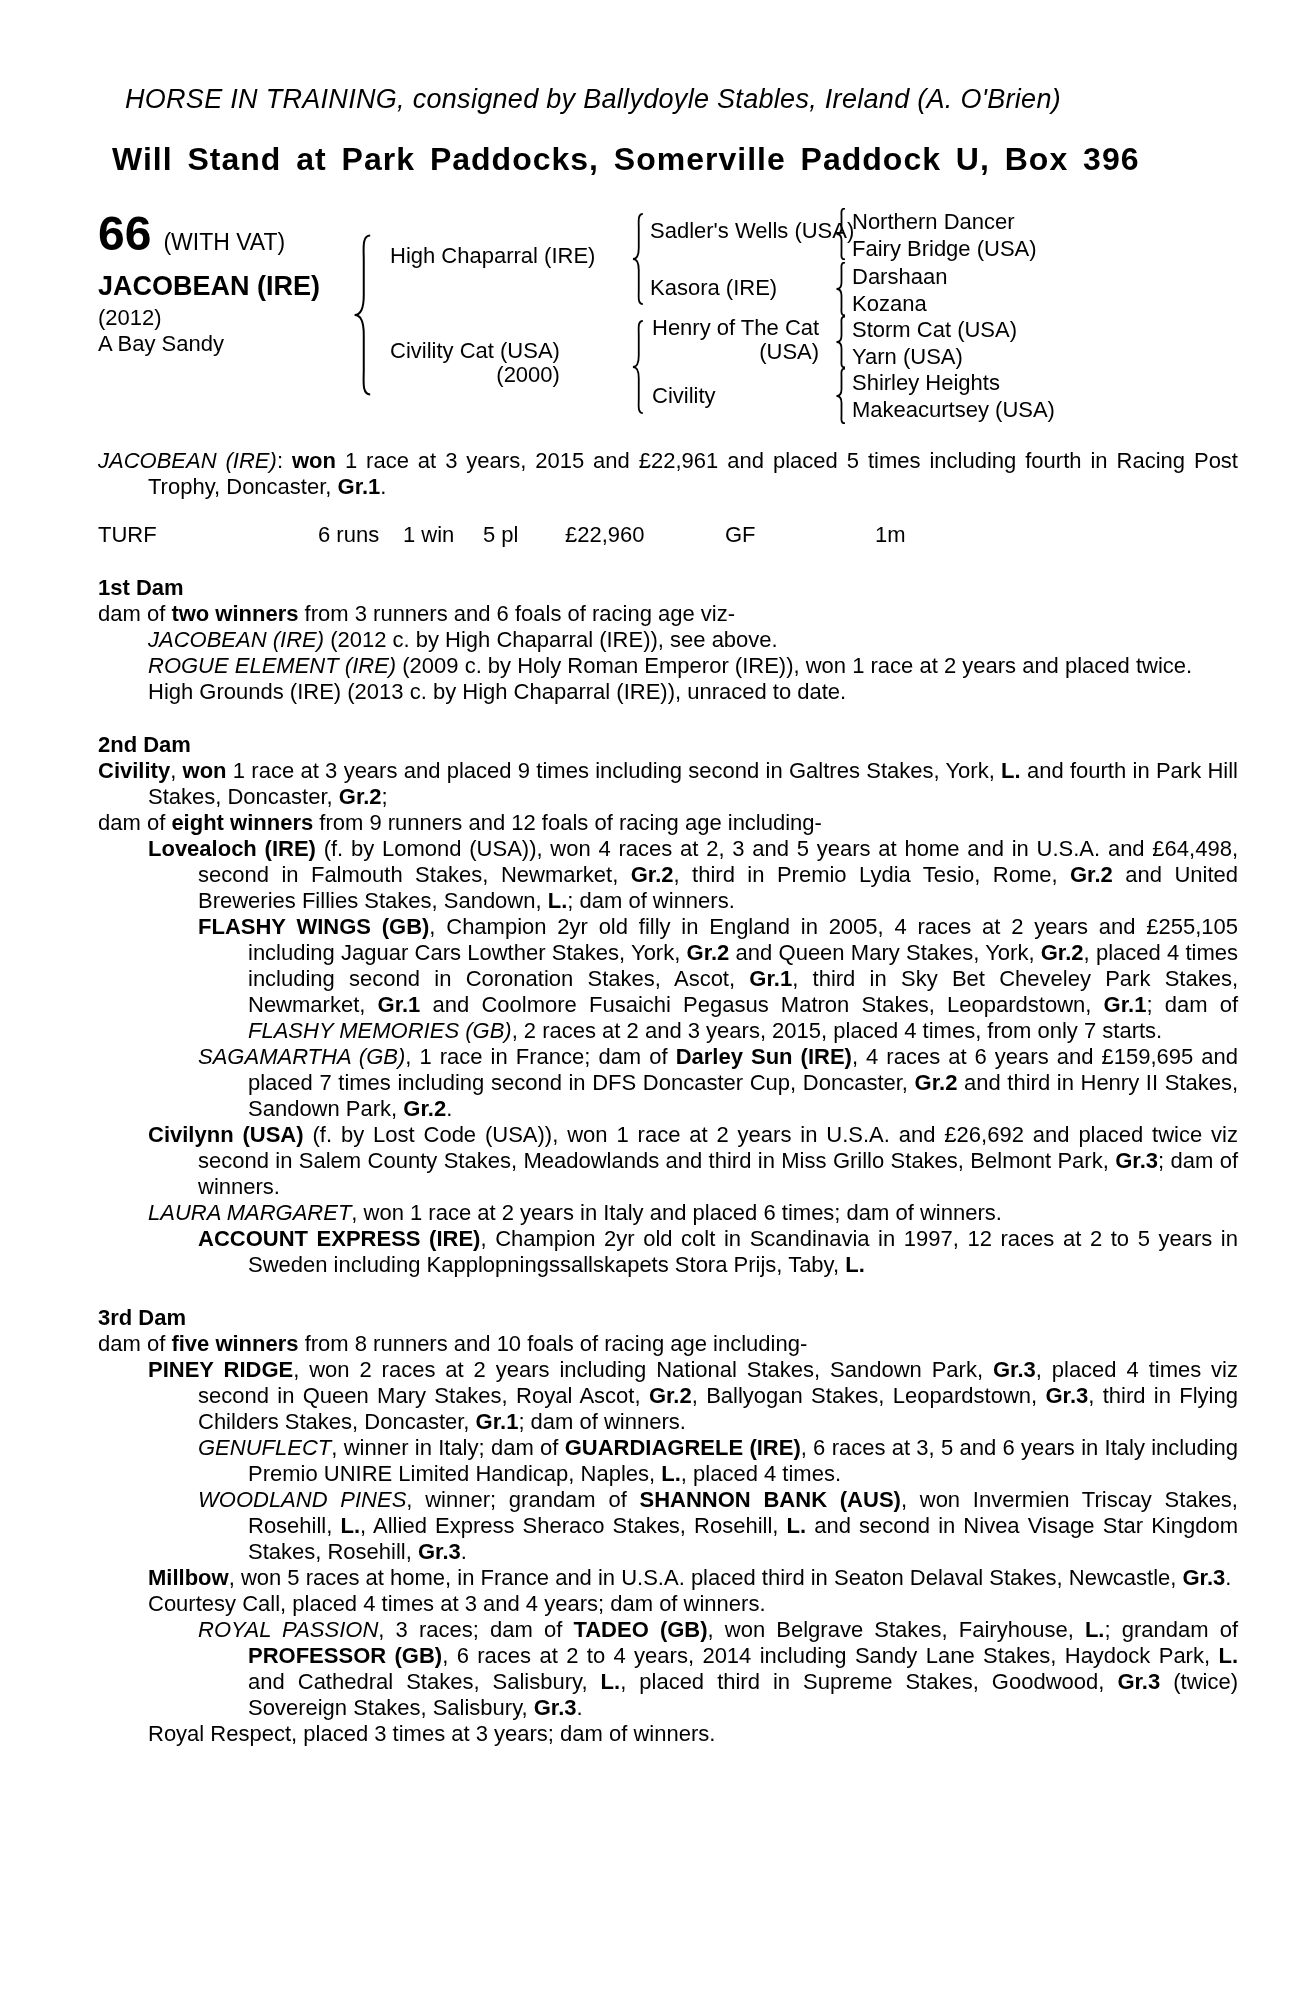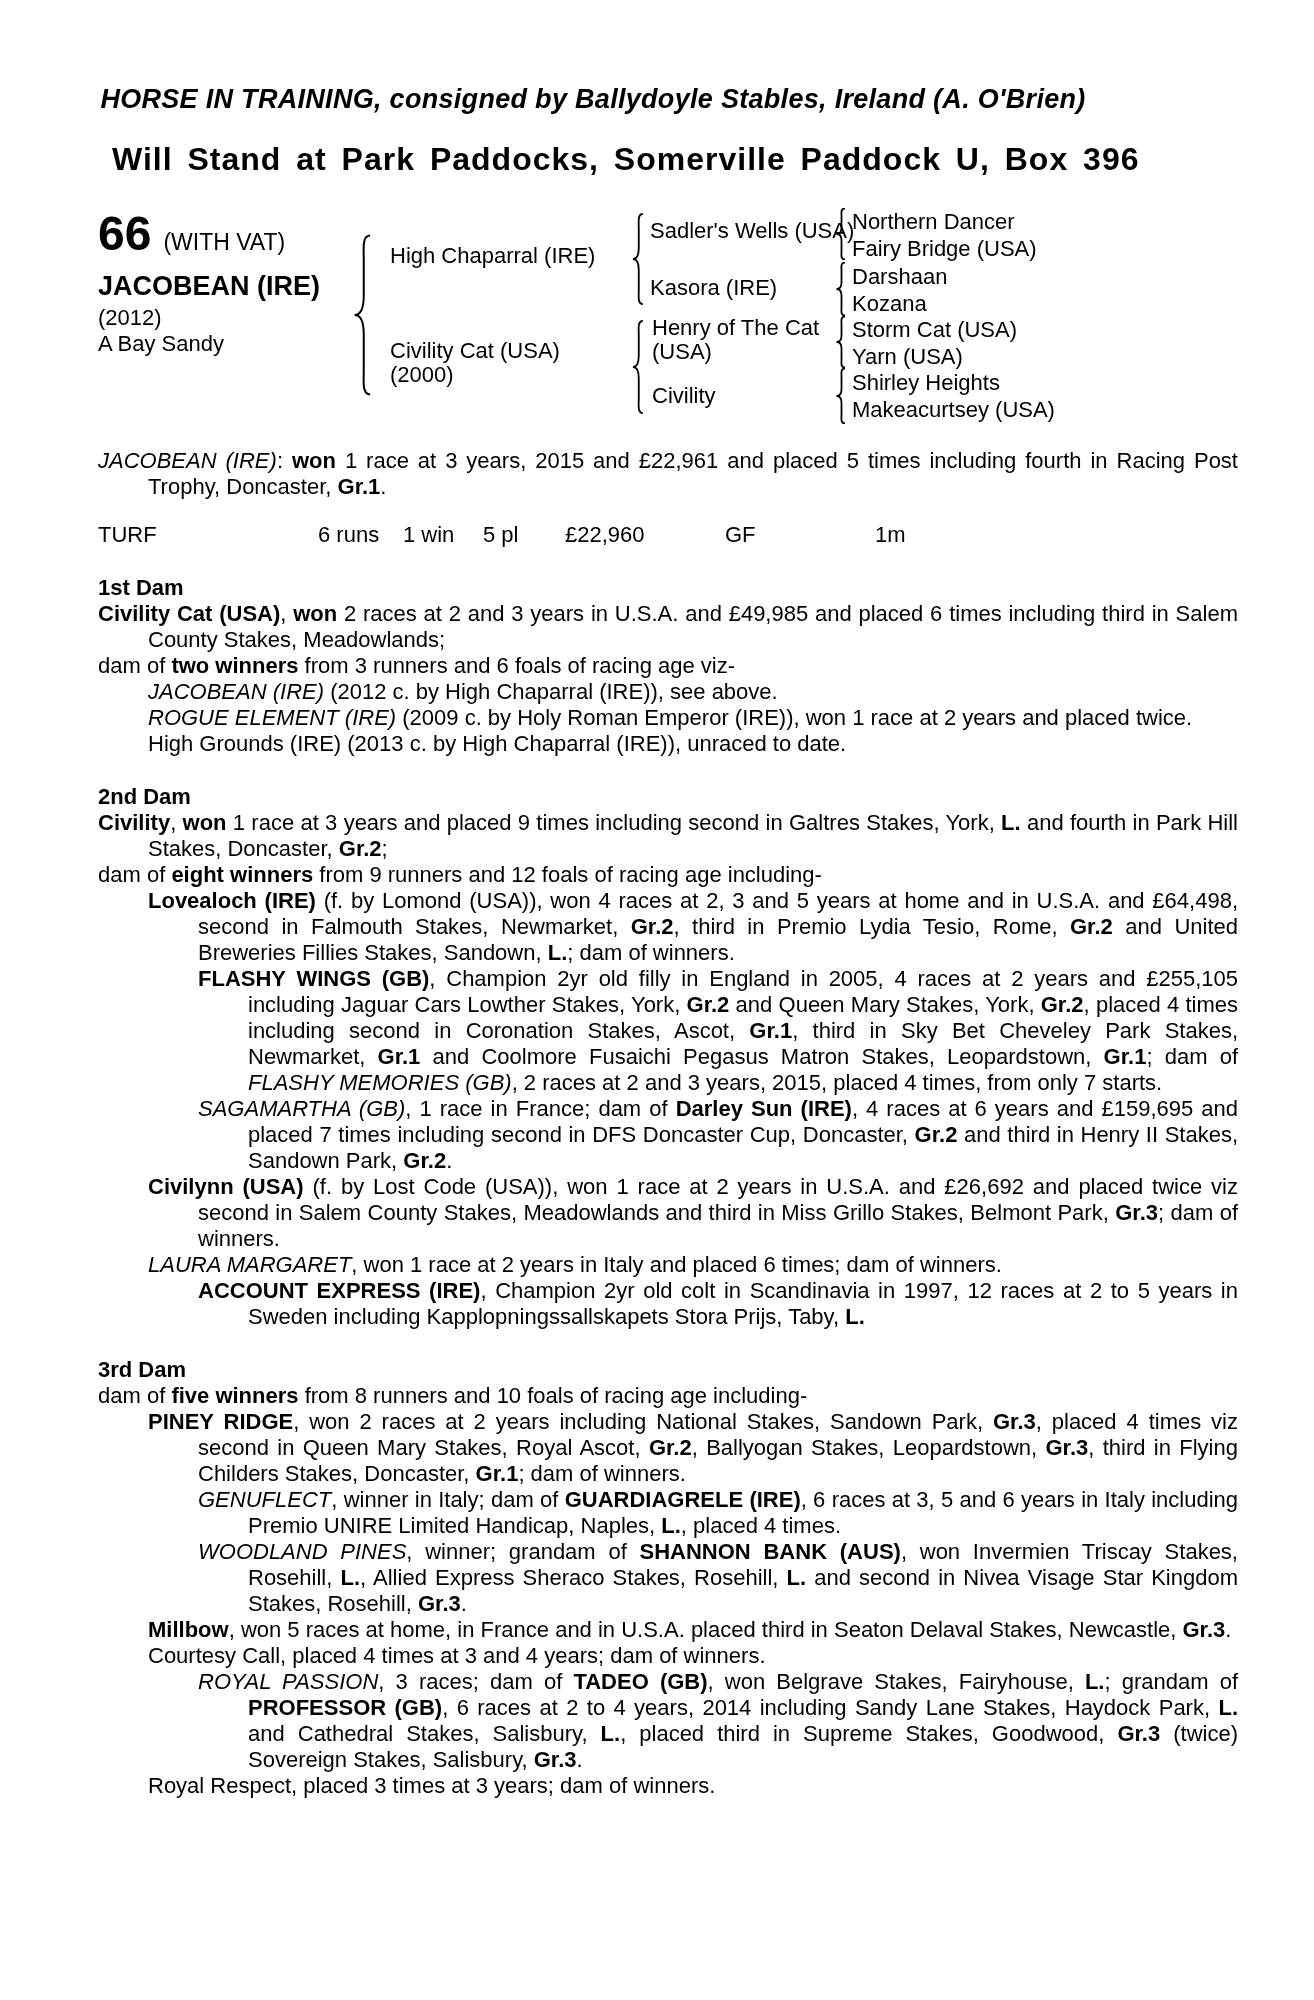--- a/index.html
+++ b/index.html
@@ -3,29 +3,29 @@
 <meta charset="utf-8">
 <style>
   html,body{margin:0;padding:0;}
   body{
     width:1314px;height:2000px;background:#ffffff;color:#000;
     font-family:"Liberation Sans","DejaVu Sans",sans-serif;
     position:relative;overflow:hidden;
   }
   .consignor{
     position:absolute;top:84px;left:0;width:1186px;text-align:center;
-    font-style:italic;font-size:27px;letter-spacing:.3px;white-space:nowrap;font-weight:bold;
+    font-style:italic;font-size:27px;letter-spacing:.3px;white-space:nowrap;
   }
   .standline{
     position:absolute;top:141px;left:112px;font-weight:bold;font-size:32px;
     letter-spacing:1px;word-spacing:5px;white-space:nowrap;
   }
   
   .pedigree{position:absolute;top:208px;left:0;width:1314px;height:242px;font-size:22px;}
-  .pedigree .abs{position:absolute;white-space:nowrap;line-height:1.1;}
+  .pedigree .abs{position:absolute;white-space:nowrap;line-height:1.1;text-align:right;}
   .lot-row{top:2px;left:98px;}
   .lot-num{font-size:48px;font-weight:bold;line-height:1;}
   .vat{font-size:23px;margin-left:12px;}
   .lot-name{top:64px;left:98px;font-weight:bold;font-size:27px;}
   .lot-year{top:98px;left:98px;}
   .lot-desc{top:124px;left:98px;}
   .sire{top:36px;left:390px;}
   .damline{top:131px;left:390px;line-height:26px;}
   .g2a{top:11px;left:650px;}
   .g2b{top:68px;left:650px;}
@@ -124,21 +124,20 @@
     <span class="t1">6 runs</span>
     <span class="t2">1 win</span>
     <span class="t3">5 pl</span>
     <span class="t4">£22,960</span>
     <span class="t5">GF</span>
     <span class="t6">1m</span>
   </div>
 
   <div id="dam-sections">
       <div class="dam-heading">1st Dam</div>
-      <div class="para lvl0"><span class="b">Civility Cat (USA)</span><span>, </span><span class="b">won</span><span> 2 races at 2 and 3 years in U.S.A. and £49,985 and placed 6 times including third in Salem County Stakes, Meadowlands;</span></div>
       <div class="para lvl0"><span>dam of </span><span class="b">two winners</span><span> from 3 runners and 6 foals of racing age viz-</span></div>
       <div class="para lvl1"><span class="i">JACOBEAN (IRE)</span><span> (2012 c. by High Chaparral (IRE)), see above.</span></div>
       <div class="para lvl1"><span class="i">ROGUE ELEMENT (IRE)</span><span> (2009 c. by Holy Roman Emperor (IRE)), won 1 race at 2 years and placed twice.</span></div>
       <div class="para lvl1"><span>High Grounds (IRE) (2013 c. by High Chaparral (IRE)), unraced to date.</span></div>
       <div class="dam-heading">2nd Dam</div>
       <div class="para lvl0"><span class="b">Civility</span><span>, </span><span class="b">won</span><span> 1 race at 3 years and placed 9 times including second in Galtres Stakes, York, </span><span class="b">L.</span><span> and fourth in Park Hill Stakes, Doncaster, </span><span class="b">Gr.2</span><span>;</span></div>
       <div class="para lvl0"><span>dam of </span><span class="b">eight winners</span><span> from 9 runners and 12 foals of racing age including-</span></div>
       <div class="para lvl1"><span class="b">Lovealoch (IRE)</span><span> (f. by Lomond (USA)), won 4 races at 2, 3 and 5 years at home and in U.S.A. and £64,498, second in Falmouth Stakes, Newmarket, </span><span class="b">Gr.2</span><span>, third in Premio Lydia Tesio, Rome, </span><span class="b">Gr.2</span><span> and United Breweries Fillies Stakes, Sandown, </span><span class="b">L.</span><span>; dam of winners.</span></div>
       <div class="para lvl2"><span class="b">FLASHY WINGS (GB)</span><span>, Champion 2yr old filly in England in 2005, 4 races at 2 years and £255,105 including Jaguar Cars Lowther Stakes, York, </span><span class="b">Gr.2</span><span> and Queen Mary Stakes, York, </span><span class="b">Gr.2</span><span>, placed 4 times including second in Coronation Stakes, Ascot, </span><span class="b">Gr.1</span><span>, third in Sky Bet Cheveley Park Stakes, Newmarket, </span><span class="b">Gr.1</span><span> and Coolmore Fusaichi Pegasus Matron Stakes, Leopardstown, </span><span class="b">Gr.1</span><span>; dam of </span><span class="i">FLASHY MEMORIES (GB)</span><span>, 2 races at 2 and 3 years, 2015, placed 4 times, from only 7 starts.</span></div>
       <div class="para lvl2"><span class="i">SAGAMARTHA (GB)</span><span>, 1 race in France; dam of </span><span class="b">Darley Sun (IRE)</span><span>, 4 races at 6 years and £159,695 and placed 7 times including second in DFS Doncaster Cup, Doncaster, </span><span class="b">Gr.2</span><span> and third in Henry II Stakes, Sandown Park, </span><span class="b">Gr.2</span><span>.</span></div>

